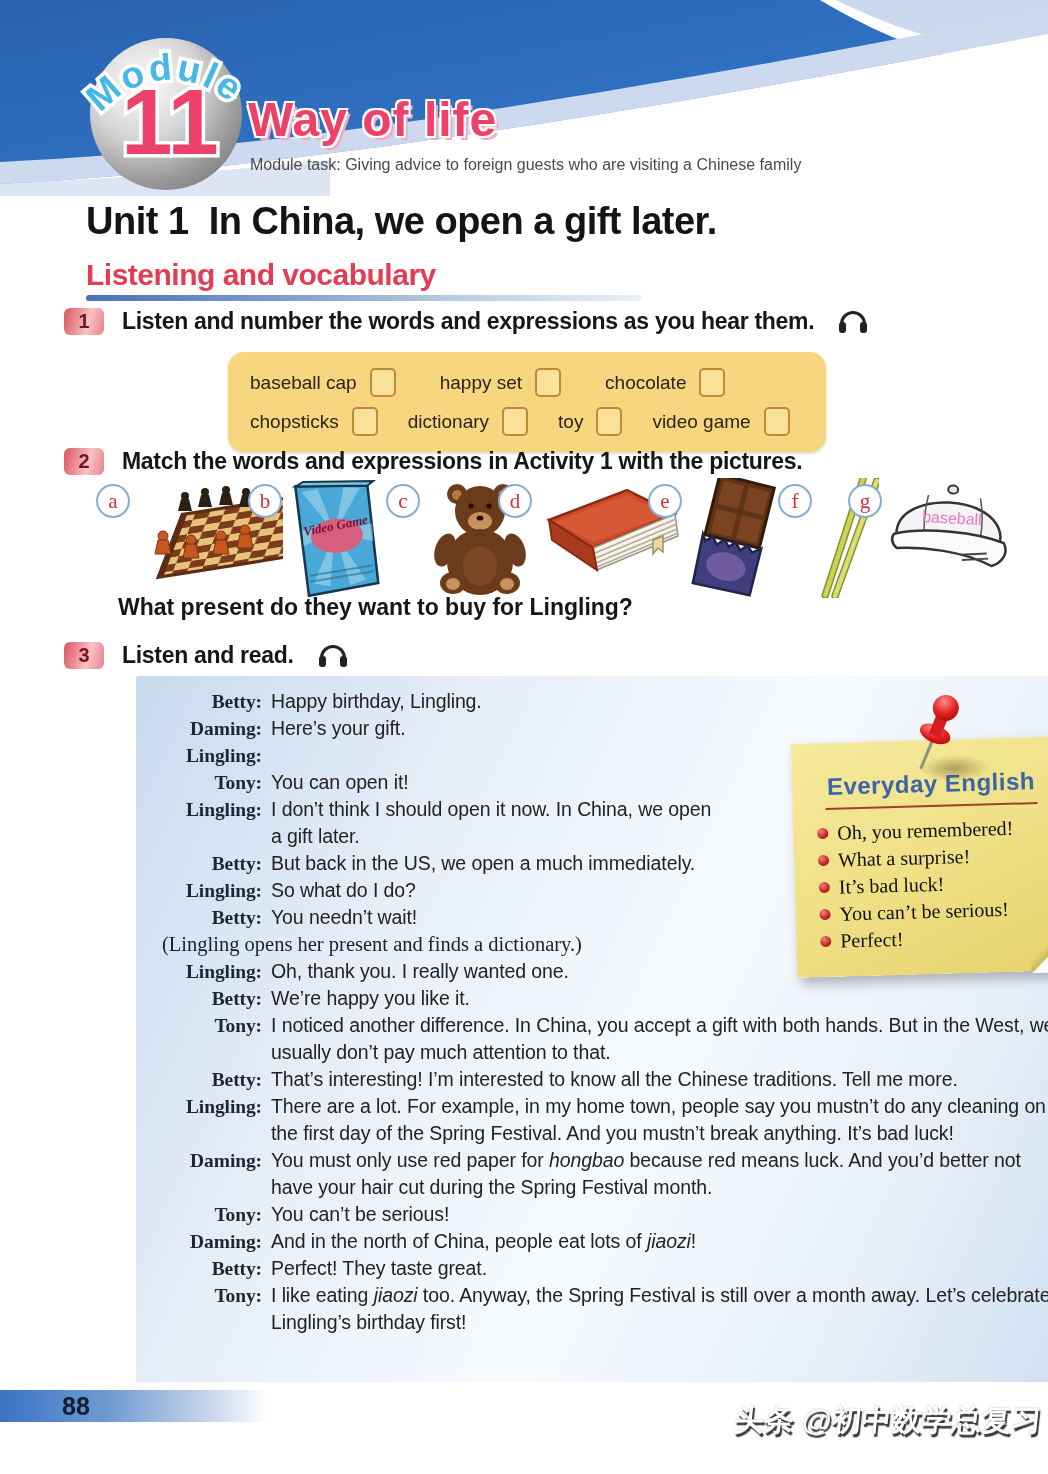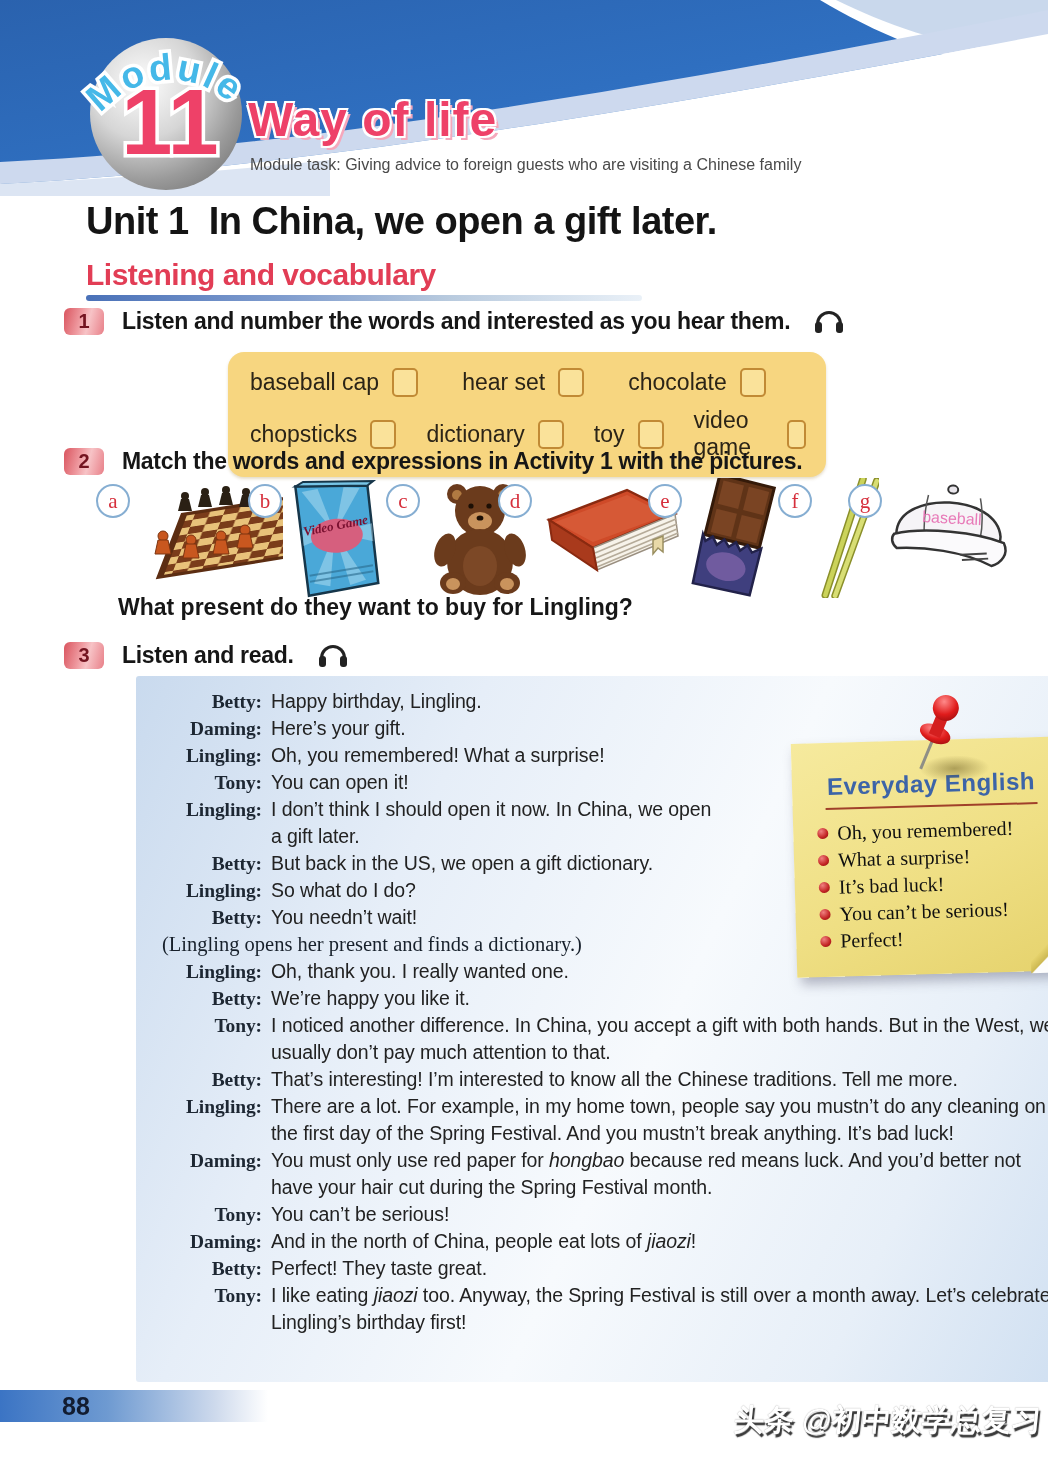--- a/index.html
+++ b/index.html
@@ -32,21 +32,21 @@
   .hp{position:relative;width:26px;height:22px;margin-left:8px;display:inline-block;}
   .hp .band{position:absolute;left:0;top:0;width:20px;height:18px;border:3px solid #222;border-bottom:none;border-radius:13px 13px 0 0;}
   .hp .pad{position:absolute;bottom:0;width:7px;height:11px;background:#222;border-radius:3px;}
   .hp .pad.l{left:-1px;} .hp .pad.r{right:-1px;}
 
   
   .word-box{left:228px;top:352px;width:556px;background:#f7d680;border-radius:16px;padding:12px 20px 14px 22px;box-shadow:0 2px 3px rgba(150,120,40,.25);}
   .wb-row{display:flex;align-items:center;margin:4px 0 10px 0;}
   .wb-row.r1{gap:44px;} .wb-row.r2{gap:30px;margin-bottom:2px;}
   .wb-item{display:inline-flex;align-items:center;gap:13px;}
-  .wb-word{font-size:23px;color:#2b2417;}
+  .wb-word{font-size:19px;color:#2b2417;}
   .wb-box{width:22px;height:25px;border:2px solid #c18a35;border-radius:5px;background:#fae29a;display:inline-block;}
 
   
   .pictures{left:96px;top:478px;width:900px;height:130px;}
   .pic{position:absolute;display:flex;align-items:flex-start;gap:3px;}
   .pic-letter{width:30px;height:30px;border:2px solid #86aed2;border-radius:50%;background:#fff;color:#d62f3c;
     font-family:"Liberation Serif",serif;font-size:21px;display:flex;align-items:center;justify-content:center;flex-shrink:0;margin-top:6px;}
   .question{left:118px;top:594px;font-size:23px;font-weight:bold;color:#161616;}
 
   
@@ -124,36 +124,36 @@
 
   <div class="abs way-title">Way of life</div>
   <div class="abs module-task">Module task: Giving advice to foreign guests who are visiting a Chinese family</div>
 
   <div class="abs unit-title">Unit 1  In China, we open a gift later.</div>
   <div class="abs section-heading">Listening and vocabulary</div>
   <div class="abs section-underline"></div>
 
   <div class="abs activity a1">
     <span class="act-badge">1</span>
-    <span class="act-text">Listen and number the words and interested as you hear them.</span>
+    <span class="act-text">Listen and number the words and expressions as you hear them.</span>
     <span class="hp">
         <span class="band"></span>
         <span class="pad l"></span>
         <span class="pad r"></span>
       </span>
   </div>
 
   <div class="abs word-box">
     <div class="wb-row r1">
         <span class="wb-item">
           <span class="wb-word">baseball cap</span>
           <span class="wb-box"></span>
         </span>
         <span class="wb-item">
-          <span class="wb-word">hear set</span>
+          <span class="wb-word">happy set</span>
           <span class="wb-box"></span>
         </span>
         <span class="wb-item">
           <span class="wb-word">chocolate</span>
           <span class="wb-box"></span>
         </span>
       </div>
     <div class="wb-row r2">
         <span class="wb-item">
           <span class="wb-word">chopsticks</span>
@@ -338,33 +338,32 @@
         <div class="dline narrow">
           <span class="speaker">Betty:</span>
           <span class="dtext"><span>Happy birthday, Lingling.</span></span>
         </div>
         <div class="dline narrow">
           <span class="speaker">Daming:</span>
           <span class="dtext"><span>Here’s your gift.</span></span>
         </div>
         <div class="dline narrow">
           <span class="speaker">Lingling:</span>
-          <span class="dtext"><span>Oh, you remembered! What a surprise!</span></span>
         </div>
         <div class="dline narrow">
           <span class="speaker">Tony:</span>
           <span class="dtext"><span>You can open it!</span></span>
         </div>
         <div class="dline narrow">
           <span class="speaker">Lingling:</span>
           <span class="dtext"><span>I don’t think I should open it now. In China, we open a gift later.</span></span>
         </div>
         <div class="dline narrow">
           <span class="speaker">Betty:</span>
-          <span class="dtext"><span>But back in the US, we open a gift dictionary.</span></span>
+          <span class="dtext"><span>But back in the US, we open a much immediately.</span></span>
         </div>
         <div class="dline narrow">
           <span class="speaker">Lingling:</span>
           <span class="dtext"><span>So what do I do?</span></span>
         </div>
         <div class="dline narrow">
           <span class="speaker">Betty:</span>
           <span class="dtext"><span>You needn’t wait!</span></span>
         </div>
         <div class="stage">(Lingling opens her present and finds a dictionary.)</div>

